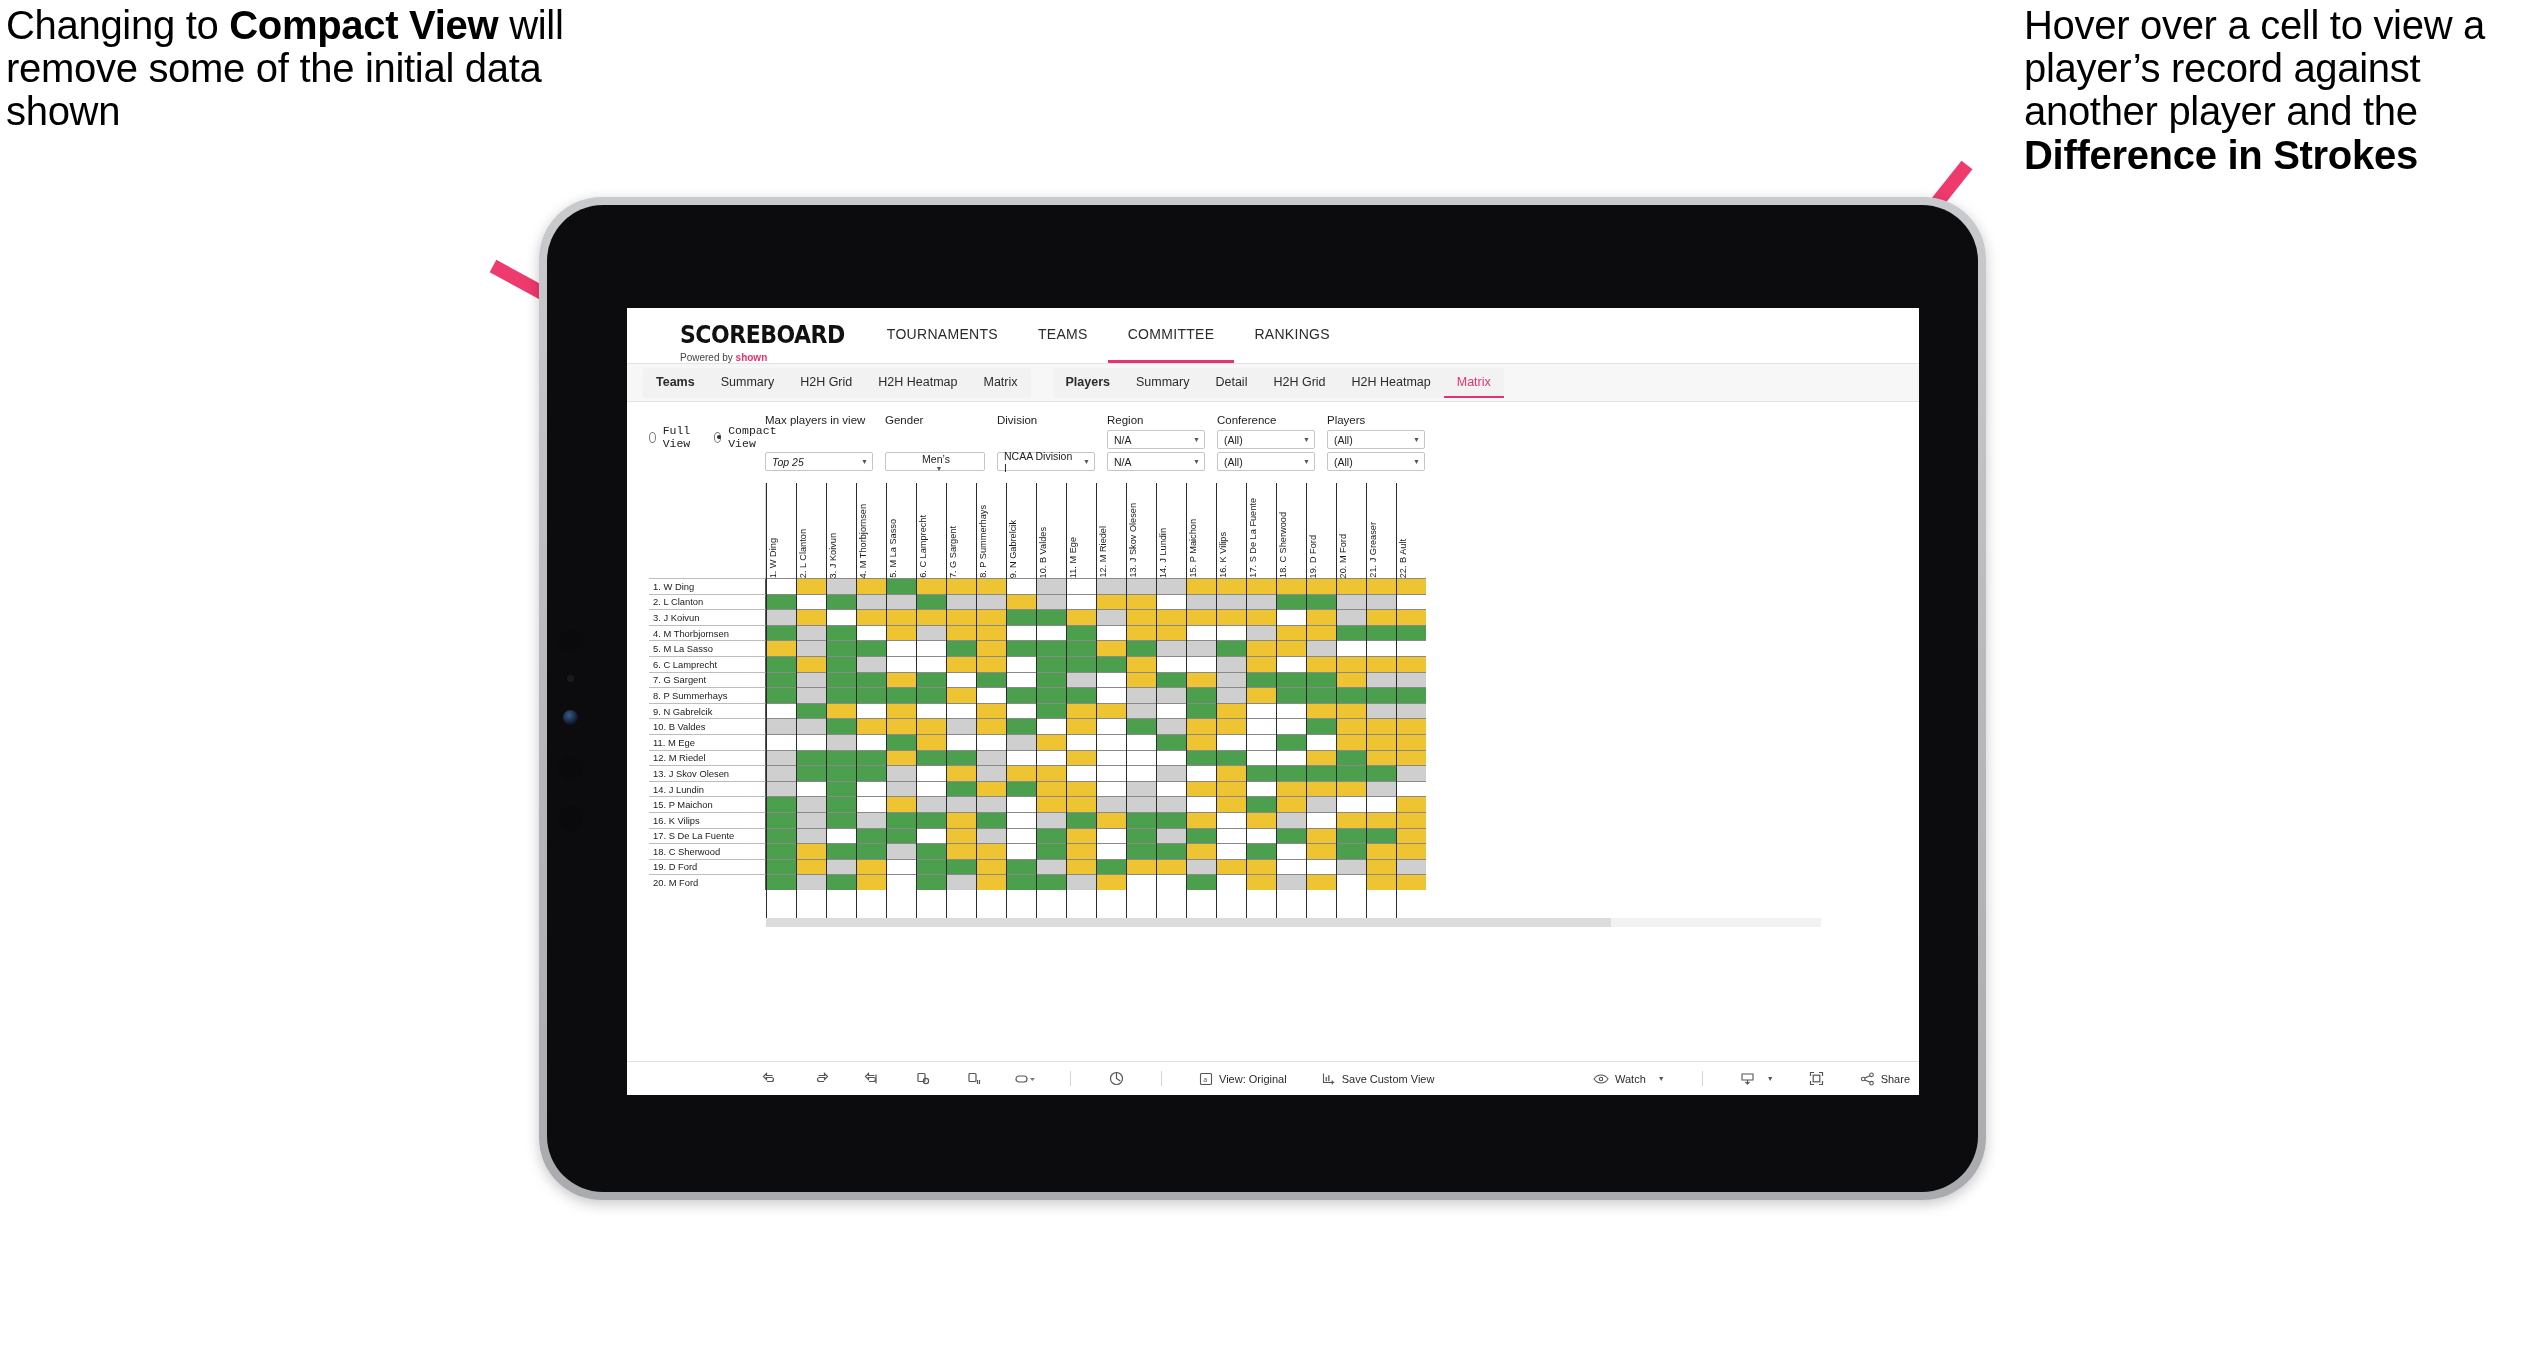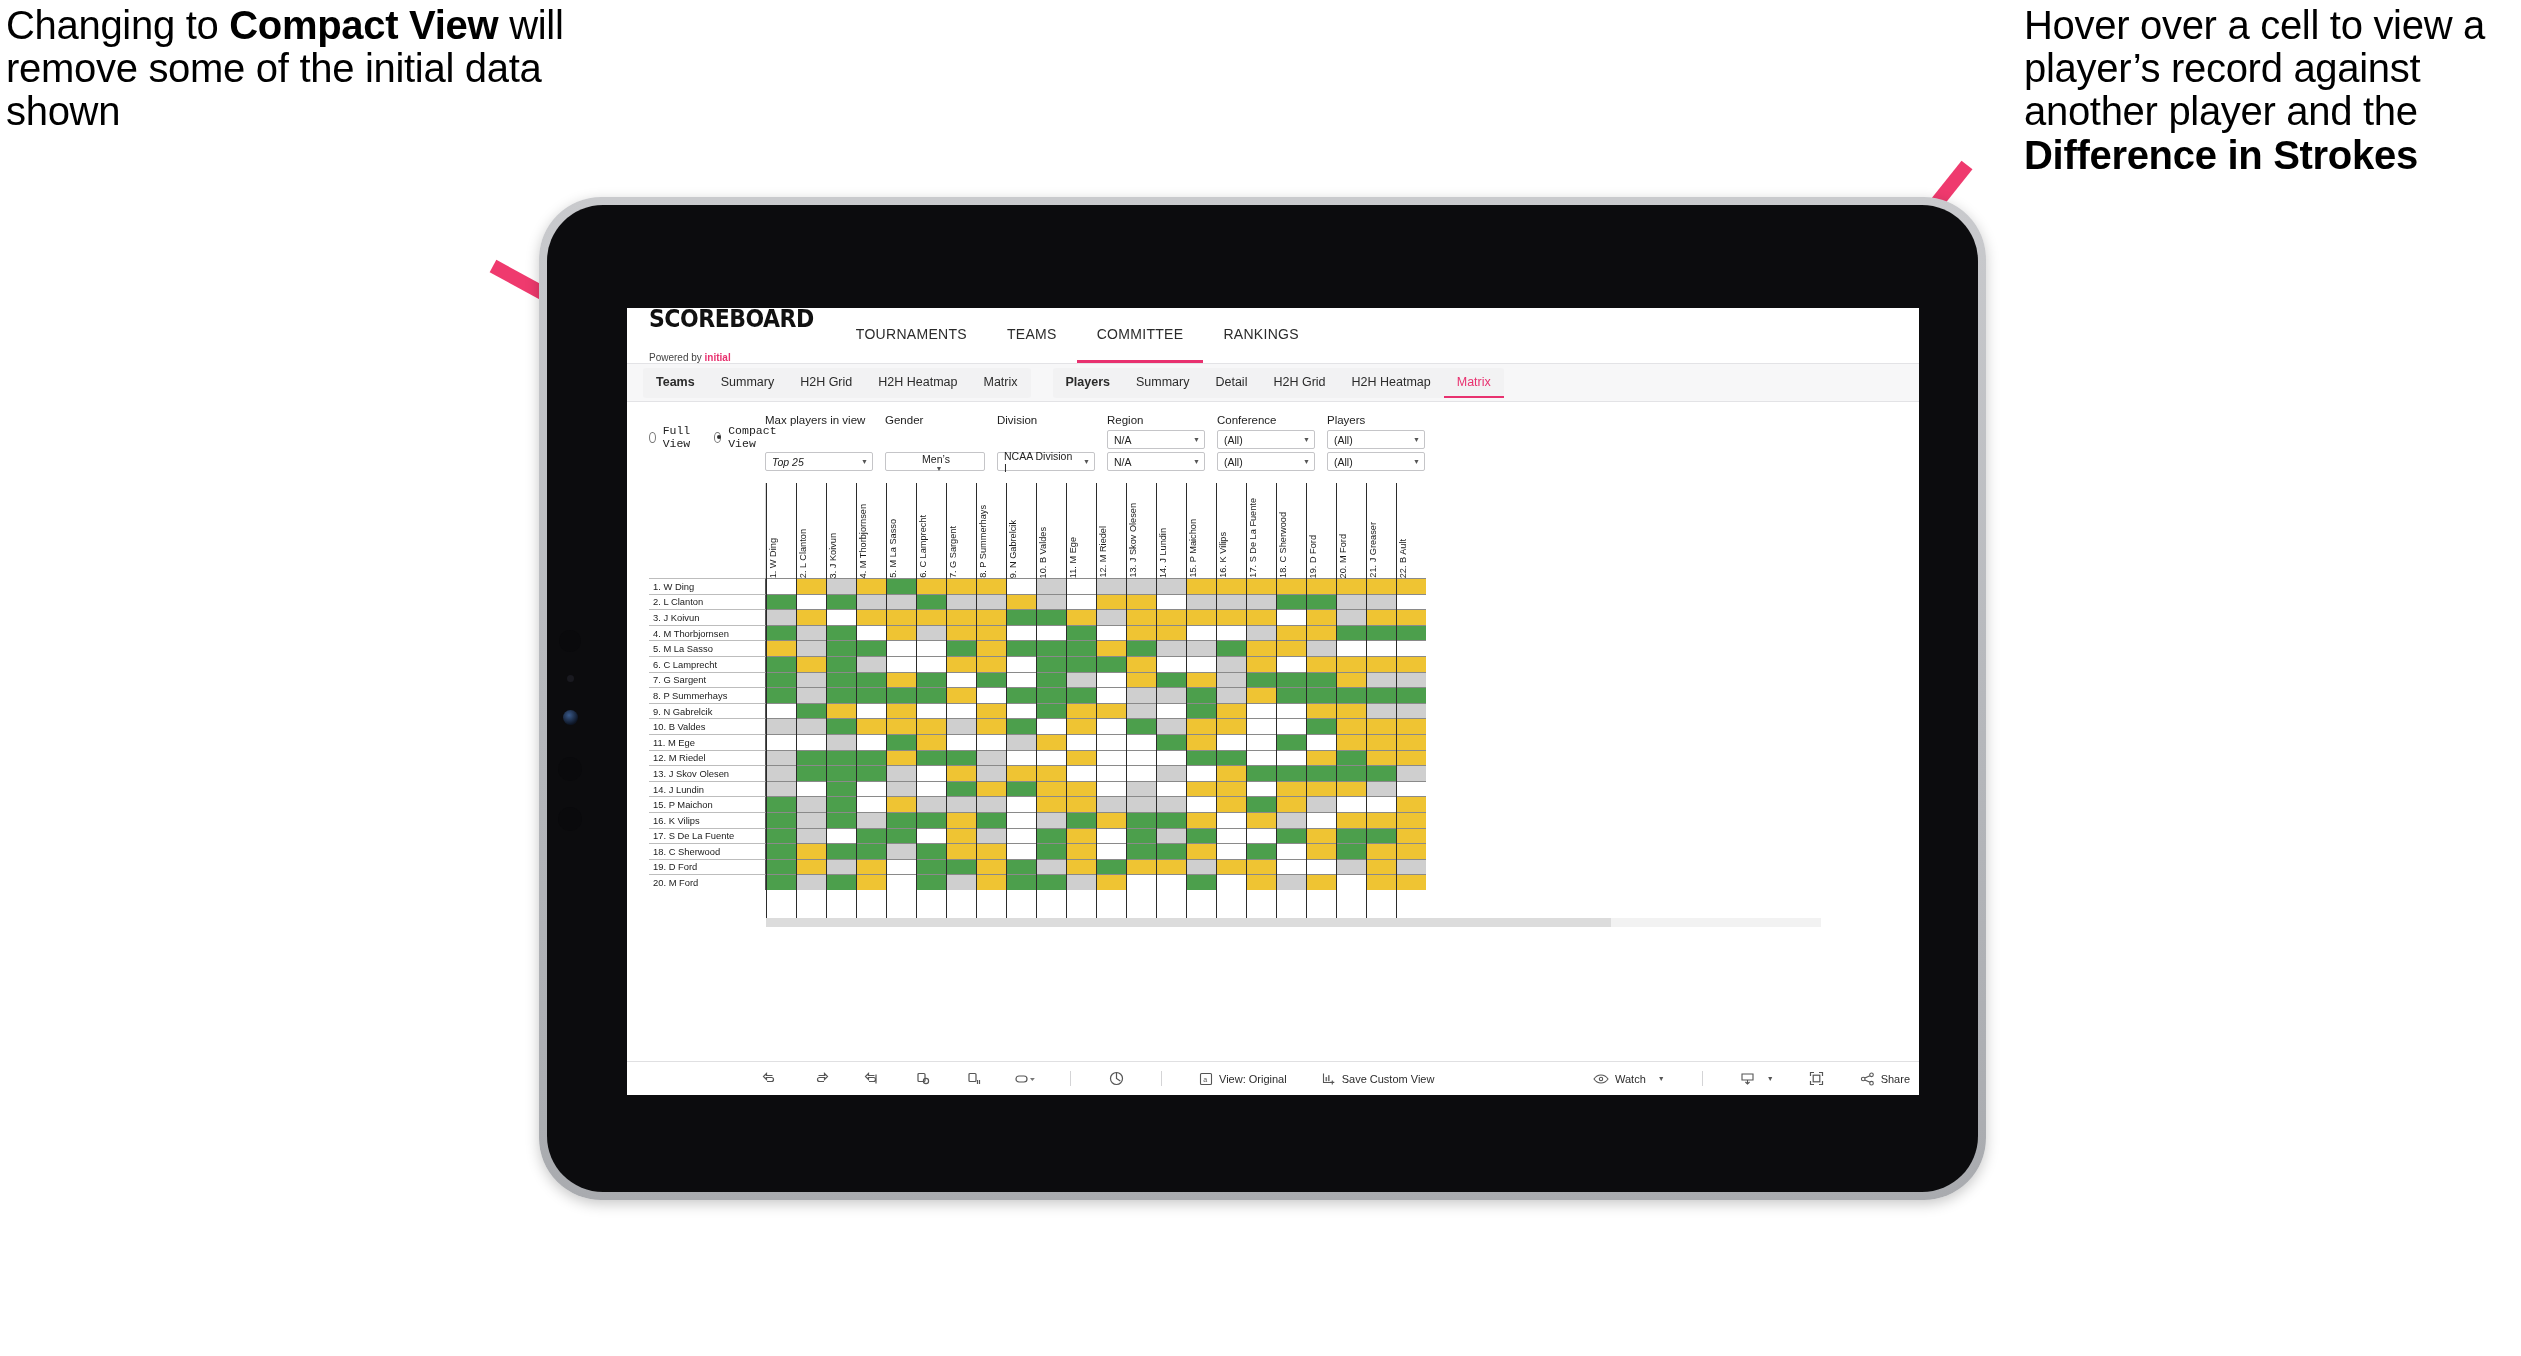--- a/index.html
+++ b/index.html
@@ -47,21 +47,21 @@
   #screen {
     position:absolute; left:80px; top:103px; width:1292px; height:787px;
     background:#ffffff; overflow:hidden;
   }
 
   
   #app-header {
     height:56px; background:#fff; border-bottom:1px solid #e3e3e6;
     display:flex; align-items:stretch; padding-left:22px;
   }
-  #brand { display:flex; flex-direction:column; justify-content:space-between; padding-right:22px; }
+  #brand { display:flex; flex-direction:column; justify-content:flex-end; padding-right:22px;margin-left:31px; }
   #brand-word {
     font-family:"DejaVu Sans", sans-serif;
     font-weight:bold; font-size:22px; letter-spacing:-0.5px; color:#111;
     line-height:1; transform:scaleY(1.12); transform-origin:left center;
   }
   #brand-sub { font-size:10px; color:#444; margin-top:6px; }
   #brand-sub .pink { color:#e8316f; font-weight:bold; }
   .topnav { display:flex; align-items:stretch; }
   .topnav .tab {
     display:flex; align-items:center; padding:0 20px;
@@ -175,21 +175,21 @@
     <div class="cam" id="cam-dot"></div>
     <div class="cam" id="cam-blue"></div>
     <div class="cam" id="cam-b1"></div>
     <div class="cam" id="cam-b2"></div>
 
     <div id="screen">
 
       <div id="app-header">
         <div id="brand">
           <div id="brand-word">SCOREBOARD</div>
-          <div id="brand-sub"><span>Powered by </span><span class="pink">initial</span></div>
+          <div id="brand-sub"><span>Powered by </span><span class="pink">shown</span></div>
         </div>
         <div class="topnav" id="topnav">
             <div class="tab">TOURNAMENTS</div>
             <div class="tab">TEAMS</div>
             <div class="tab active">COMMITTEE</div>
             <div class="tab">RANKINGS</div>
           </div>
       </div>
 
       <div id="sub-header">

